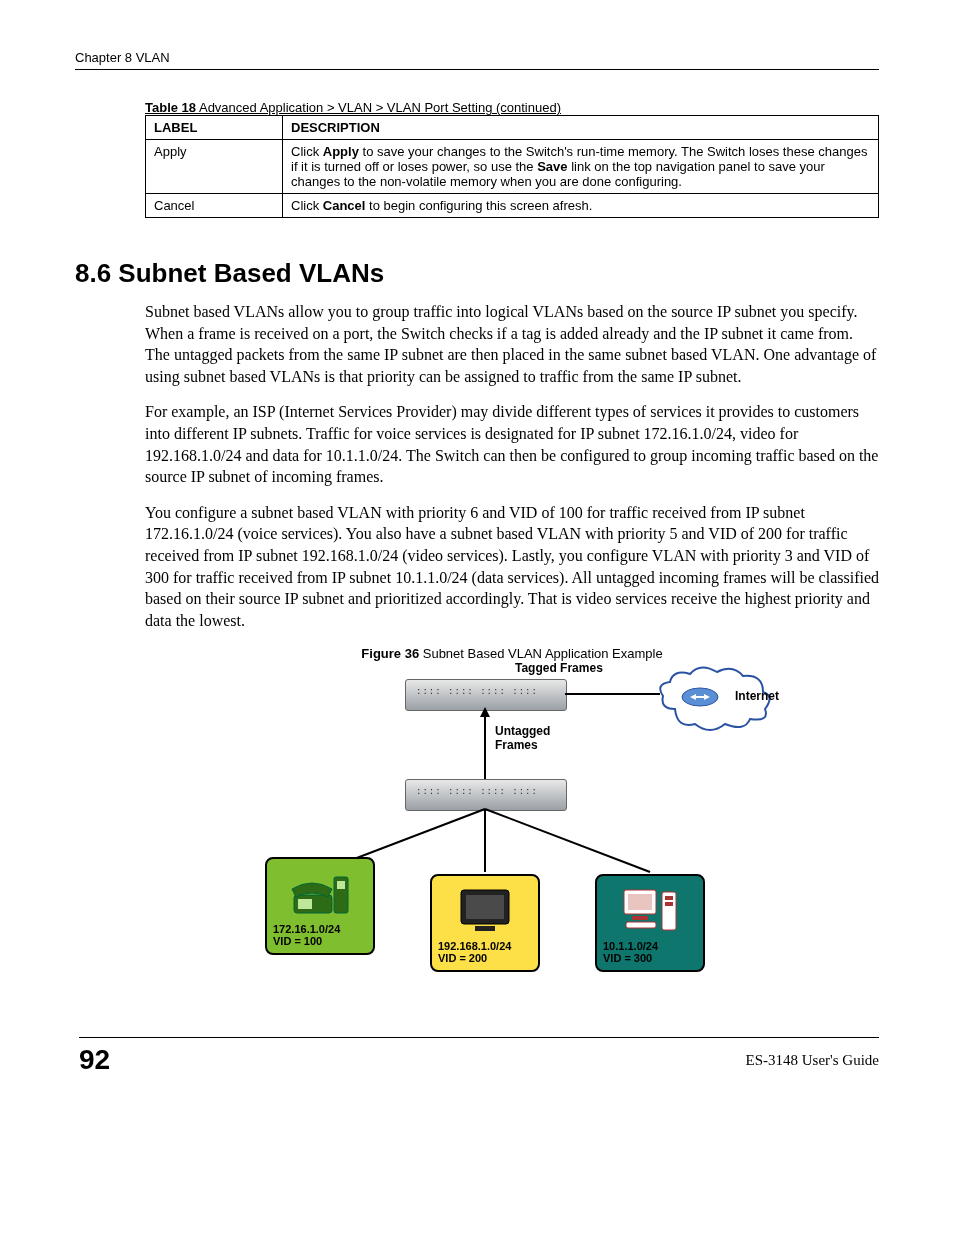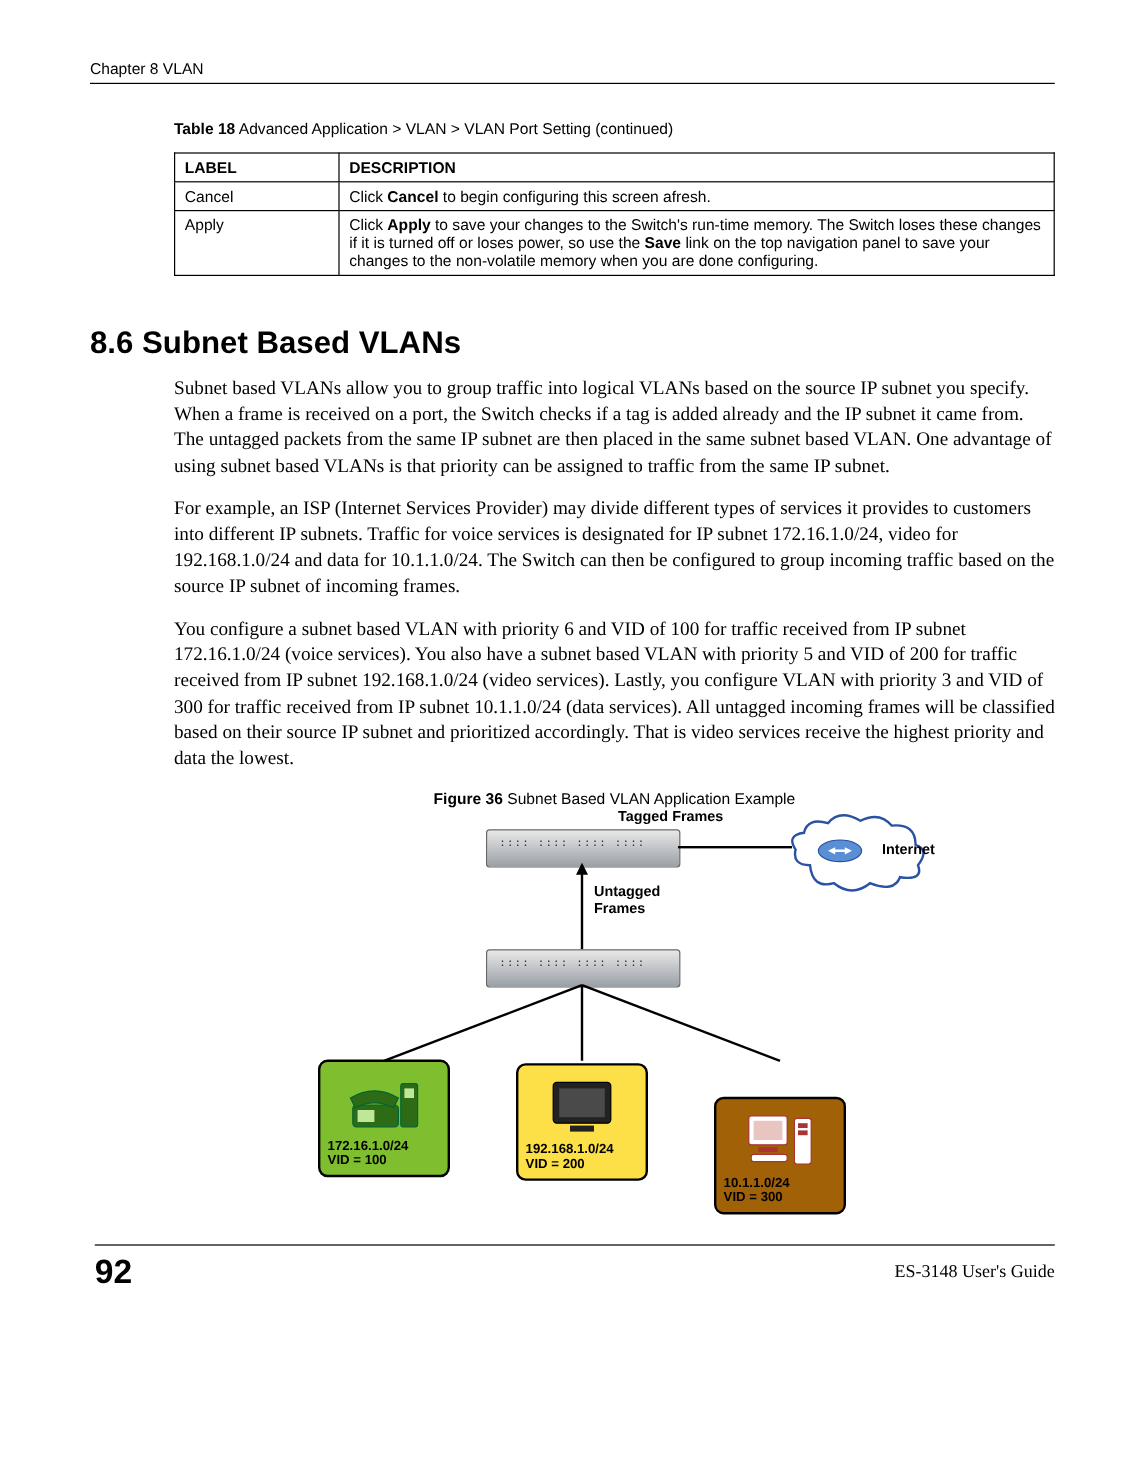--- a/index.html
+++ b/index.html
@@ -26,21 +26,22 @@
     border: none;
     border-top: 1px solid #000;
     margin: 0 0 30px 0;
   }
   .table-area {
     margin-left: 70px;
   }
   .table-caption {
     font-family: Arial, Helvetica, sans-serif;
     font-size: 13px;
-    margin-bottom: 12px;
+    margin-bottom: 0;
+    text-decoration: underline;
   }
   .table-caption b { font-weight: bold; }
   table.desc {
     border-collapse: collapse;
     width: 100%;
     font-family: Arial, Helvetica, sans-serif;
     font-size: 13px;
   }
   table.desc th, table.desc td {
     border: 1px solid #000;
@@ -118,21 +119,21 @@
     text-align: left;
   }
   .devbox .devicon {
     width: 60px;
     height: 50px;
     margin: 0 auto 6px auto;
     display: block;
   }
   .dev-green { background: #7fbf2f; }
   .dev-white { background: #fde047; }
-  .dev-pink  { background: #a16207; margin-top: 28px; }
+  .dev-pink  { background: #0f766e; }
   .line, .vline {
     position: absolute;
     background: #000;
   }
   .arrowhead {
     position: absolute;
     width: 0; height: 0;
     border-left: 5px solid transparent;
     border-right: 5px solid transparent;
     border-bottom: 10px solid #000;
@@ -175,26 +176,26 @@
     </div>
     <table class="desc">
       <thead>
         <tr>
           <th class="col-label">LABEL</th>
           <th>DESCRIPTION</th>
         </tr>
       </thead>
       <tbody>
         <tr>
+          <td>Apply</td>
+          <td>Click <b>Apply</b> to save your changes to the Switch's run-time memory. The Switch loses these changes if it is turned off or loses power, so use the <b>Save</b> link on the top navigation panel to save your changes to the non-volatile memory when you are done configuring.</td>
+        </tr>
+        <tr>
           <td>Cancel</td>
           <td>Click <b>Cancel</b> to begin configuring this screen afresh.</td>
-        </tr>
-        <tr>
-          <td>Apply</td>
-          <td>Click <b>Apply</b> to save your changes to the Switch's run-time memory. The Switch loses these changes if it is turned off or loses power, so use the <b>Save</b> link on the top navigation panel to save your changes to the non-volatile memory when you are done configuring.</td>
         </tr>
       </tbody>
     </table>
   </div>
 
   <h2 class="section">8.6  Subnet Based VLANs</h2>
 
   <div class="body-text">
     <p>Subnet based VLANs allow you to group traffic into logical VLANs based on the source IP subnet you specify. When a frame is received on a port, the Switch checks if a tag is added already and the IP subnet it came from. The untagged packets from the same IP subnet are then placed in the same subnet based VLAN. One advantage of using subnet based VLANs is that priority can be assigned to traffic from the same IP subnet.</p>
     <p>For example, an ISP (Internet Services Provider) may divide different types of services it provides to customers into different IP subnets. Traffic for voice services is designated for IP subnet 172.16.1.0/24, video for 192.168.1.0/24 and data for 10.1.1.0/24. The Switch can then be configured to group incoming traffic based on the source IP subnet of incoming frames.</p>
@@ -230,21 +231,21 @@
     </div>
 
     <div class="switch" style="left:260px; top:110px;"></div>
 
     <svg style="position:absolute; left:120px; top:138px; width:440px; height:70px;">
       <line x1="220" y1="2" x2="55" y2="65" stroke="#000" stroke-width="2"></line>
       <line x1="220" y1="2" x2="220" y2="65" stroke="#000" stroke-width="2"></line>
       <line x1="220" y1="2" x2="385" y2="65" stroke="#000" stroke-width="2"></line>
     </svg>
 
-    <div class="devbox dev-green" style="left:120px; top:202px;">
+    <div class="devbox dev-green" style="left:120px; top:188px;">
       <svg class="devicon" viewBox="0 0 60 50">
         <rect x="4" y="28" width="38" height="18" rx="3" fill="#2e6b16" stroke="#063" stroke-width="1"></rect>
         <rect x="8" y="32" width="14" height="10" fill="#bfe79a"></rect>
         <path d="M2 22 q20 -12 40 0 l-4 8 q-16 -8 -32 0 Z" fill="#2e6b16" stroke="#063"></path>
         <rect x="44" y="10" width="14" height="36" rx="2" fill="#2e6b16" stroke="#063"></rect>
         <rect x="47" y="14" width="8" height="8" fill="#bfe79a"></rect>
       </svg>
       <div>172.16.1.0/24</div>
       <div>VID = 100</div>
     </div>

